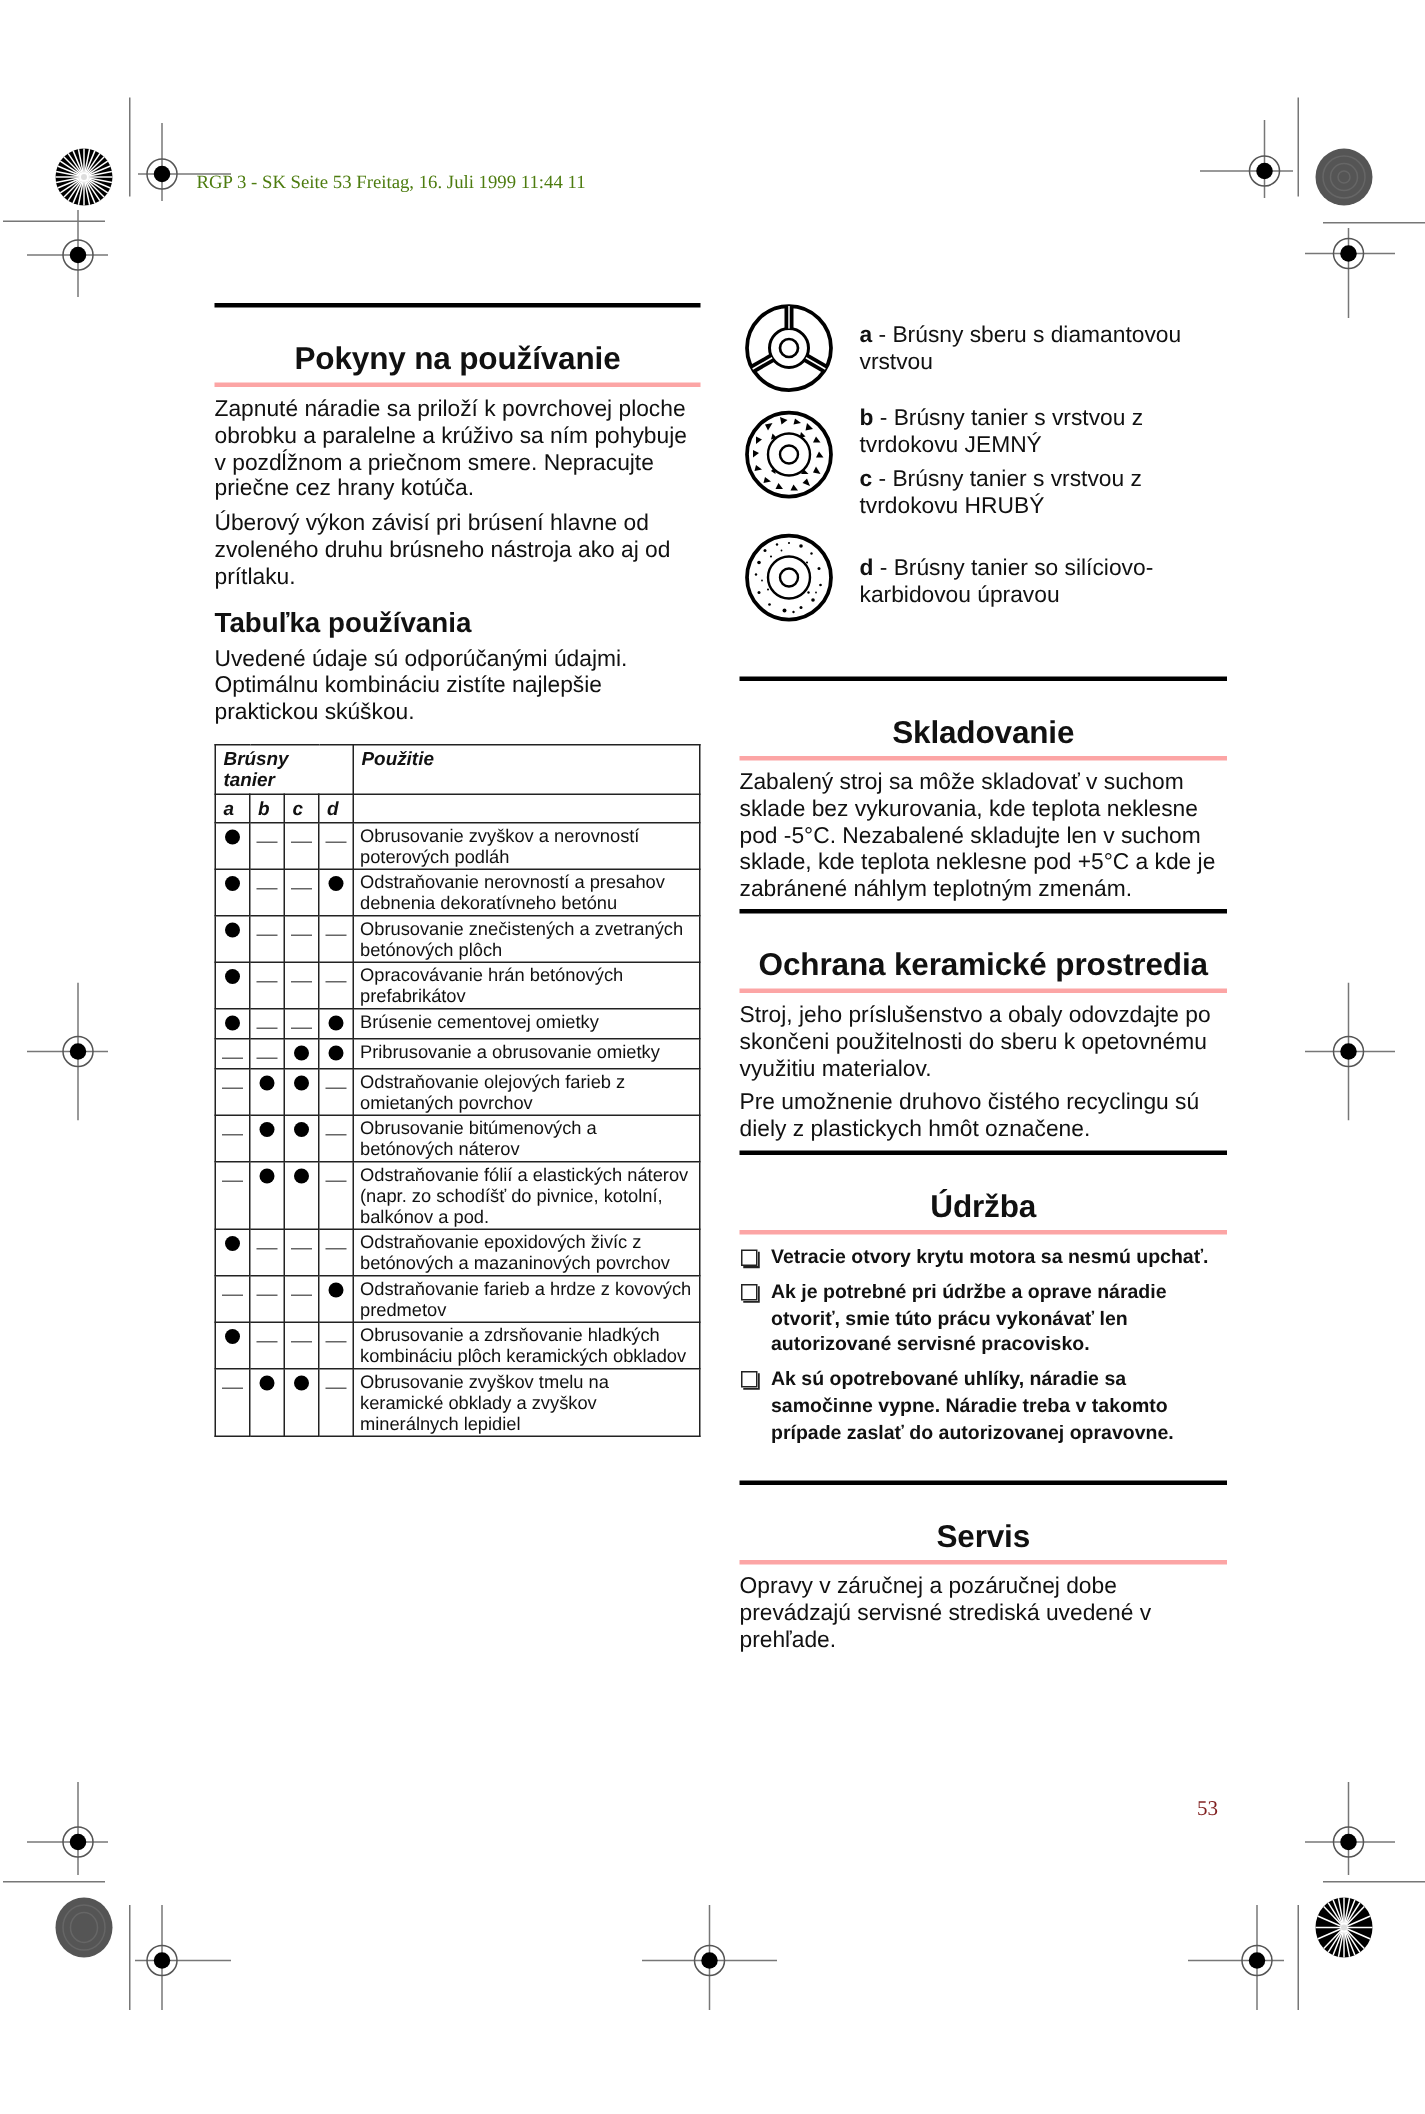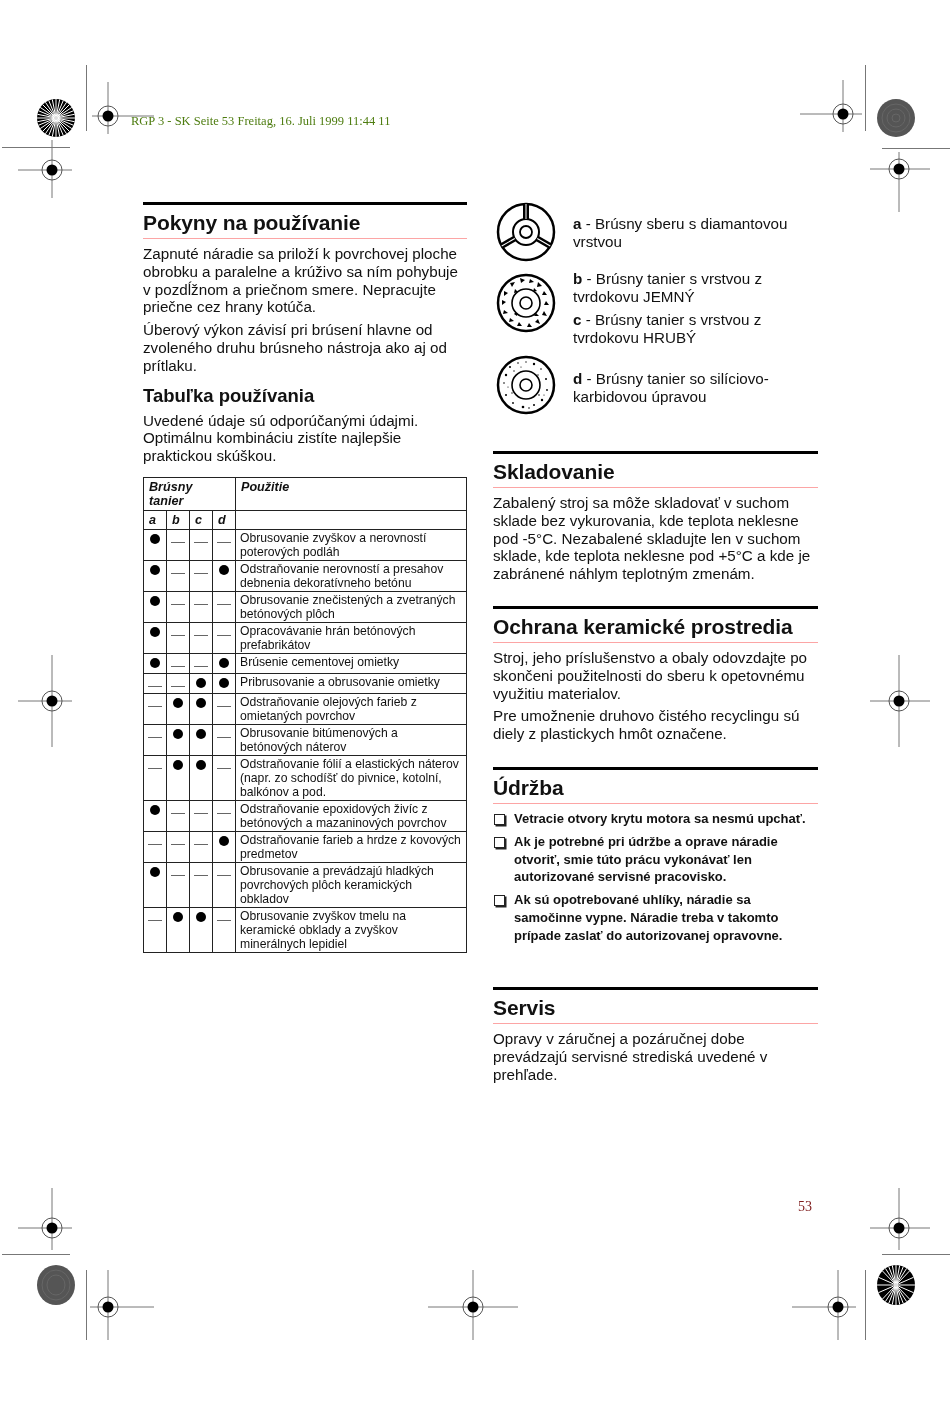--- a/index.html
+++ b/index.html
@@ -4,21 +4,21 @@
 <style>
   html, body { margin: 0; padding: 0; background: #fff; }
   body { width: 950px; height: 1409px; position: relative; overflow: hidden; font-family: "Liberation Sans", sans-serif; color: #111; }
   .abs { position: absolute; }
   .hdr { left: 131px; top: 114px; font-family: "Liberation Serif", serif; font-size: 12.5px; color: #4d7c0f; white-space: nowrap; }
   .pgnum { left: 798px; top: 1199px; font-family: "Liberation Serif", serif; font-size: 14px; color: #7f1d1d; }
   .vline { position: absolute; width: 1px; background: #777; }
   .hline { position: absolute; height: 1px; background: #777; }
   .col { position: absolute; }
   .sec-rule-top { border-top: 3px solid #000; }
-  .h1 { font-size: 21px; font-weight: bold; line-height: 1; padding: 7px 0 5px 0; border-bottom: 1px solid #fca5a5; margin-bottom: 6px; letter-spacing: -0.1px; }
+  .h1 { font-size: 21px; font-weight: bold; line-height: 1; padding: 24px 0 5px 0; border-bottom: 3px solid #fca5a5; margin-bottom: 6px; letter-spacing: -0.1px; text-align: center; }
   .h2 { font-size: 18.5px; font-weight: bold; margin: 10px 0 5px 0; }
   p { margin: 0 0 5px 0; font-size: 15.2px; line-height: 17.8px; }
   table.use { border-collapse: collapse; width: 324px; font-size: 12.2px; line-height: 14px; margin-top: 12px; }
   table.use td, table.use th { border: 1px solid #222; padding: 1px 4px; vertical-align: top; text-align: left; }
   table.use th { font-weight: bold; font-size: 12.6px; padding: 2px 5px; font-style: italic; }
   table.use td.m { width: 16px; text-align: center; padding: 2px 3px; }
   .dot { display: inline-block; width: 10px; height: 10px; border-radius: 50%; background: #000; margin-top: 2px; }
   .dash { display: inline-block; width: 14px; height: 1px; background: #666; vertical-align: middle; margin-top: 6px; }
   .disc-txt { font-size: 15.2px; line-height: 17.8px; }
   ul.maint { list-style: none; padding: 0; margin: 0; }
@@ -264,21 +264,21 @@
             <td class="m"><span class="dash"></span></td>
             <td class="m"><span class="dash"></span></td>
             <td class="m"><span class="dot"></span></td>
             <td>Odstraňovanie farieb a hrdze z kovových predmetov</td>
           </tr>
           <tr>
             <td class="m"><span class="dot"></span></td>
             <td class="m"><span class="dash"></span></td>
             <td class="m"><span class="dash"></span></td>
             <td class="m"><span class="dash"></span></td>
-            <td>Obrusovanie a prevádzajú hladkých povrchových plôch keramických obkladov</td>
+            <td>Obrusovanie a zdrsňovanie hladkých kombináciu plôch keramických obkladov</td>
           </tr>
           <tr>
             <td class="m"><span class="dash"></span></td>
             <td class="m"><span class="dot"></span></td>
             <td class="m"><span class="dot"></span></td>
             <td class="m"><span class="dash"></span></td>
             <td>Obrusovanie zvyškov tmelu na keramické obklady a zvyškov minerálnych lepidiel</td>
           </tr>
         </tbody>
     </table>

